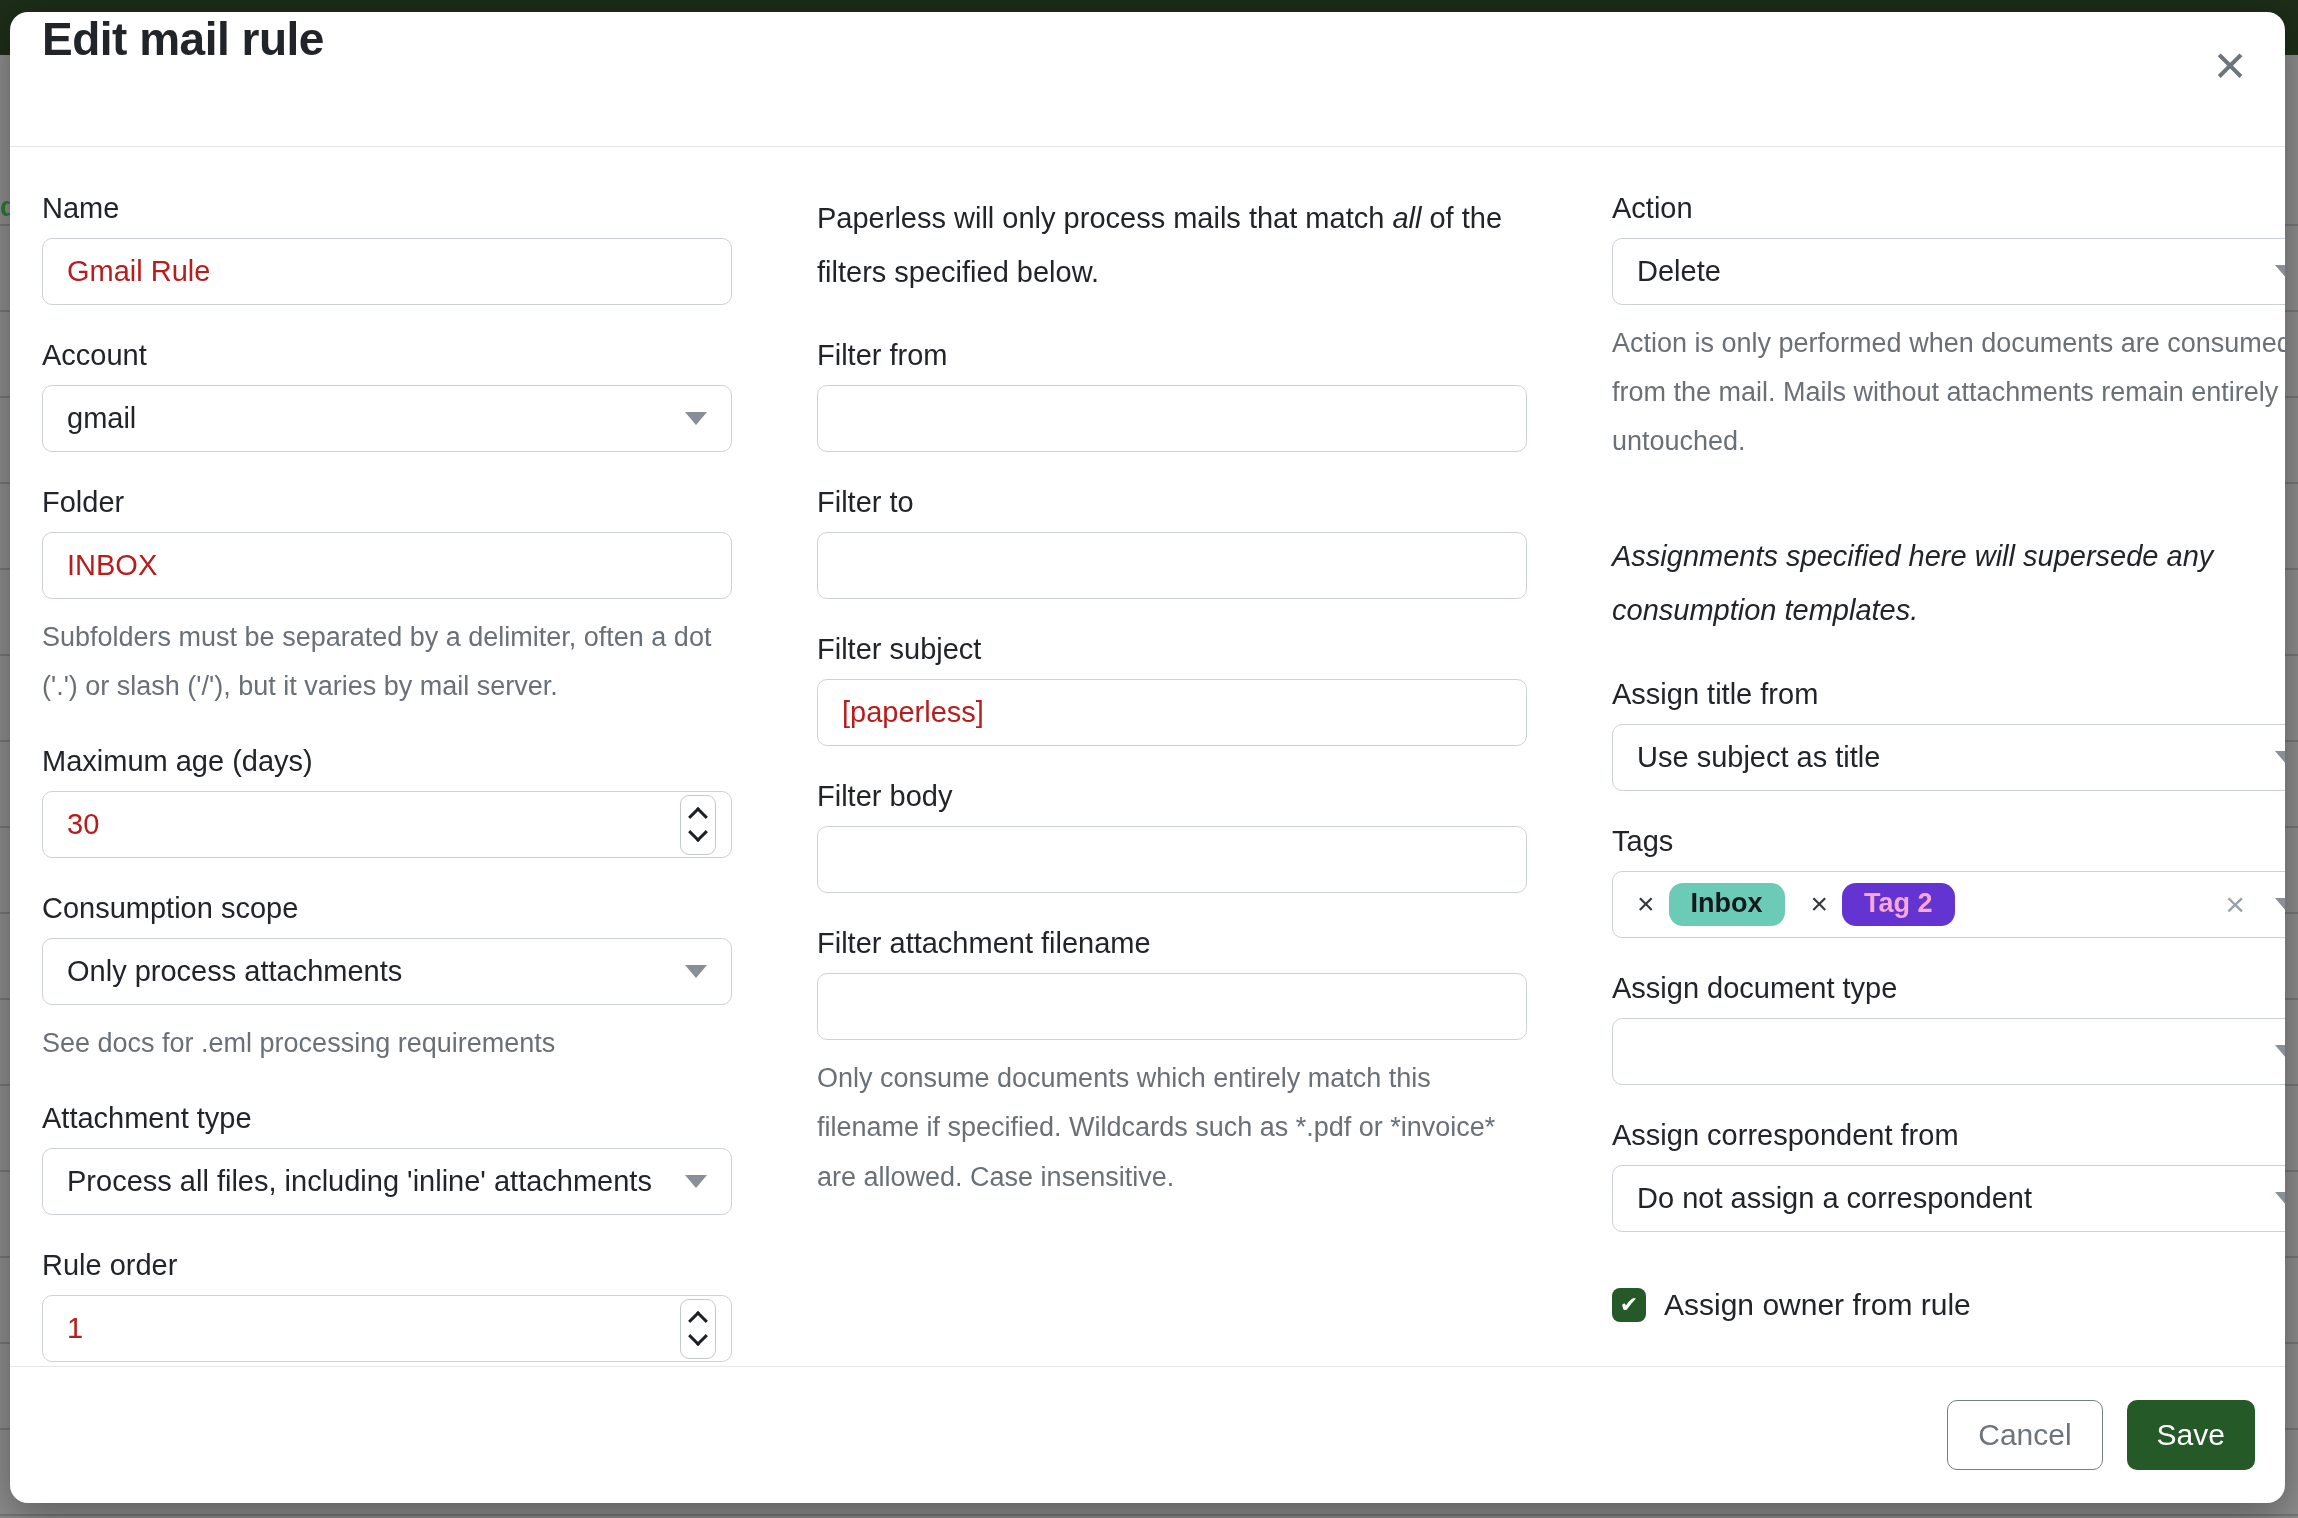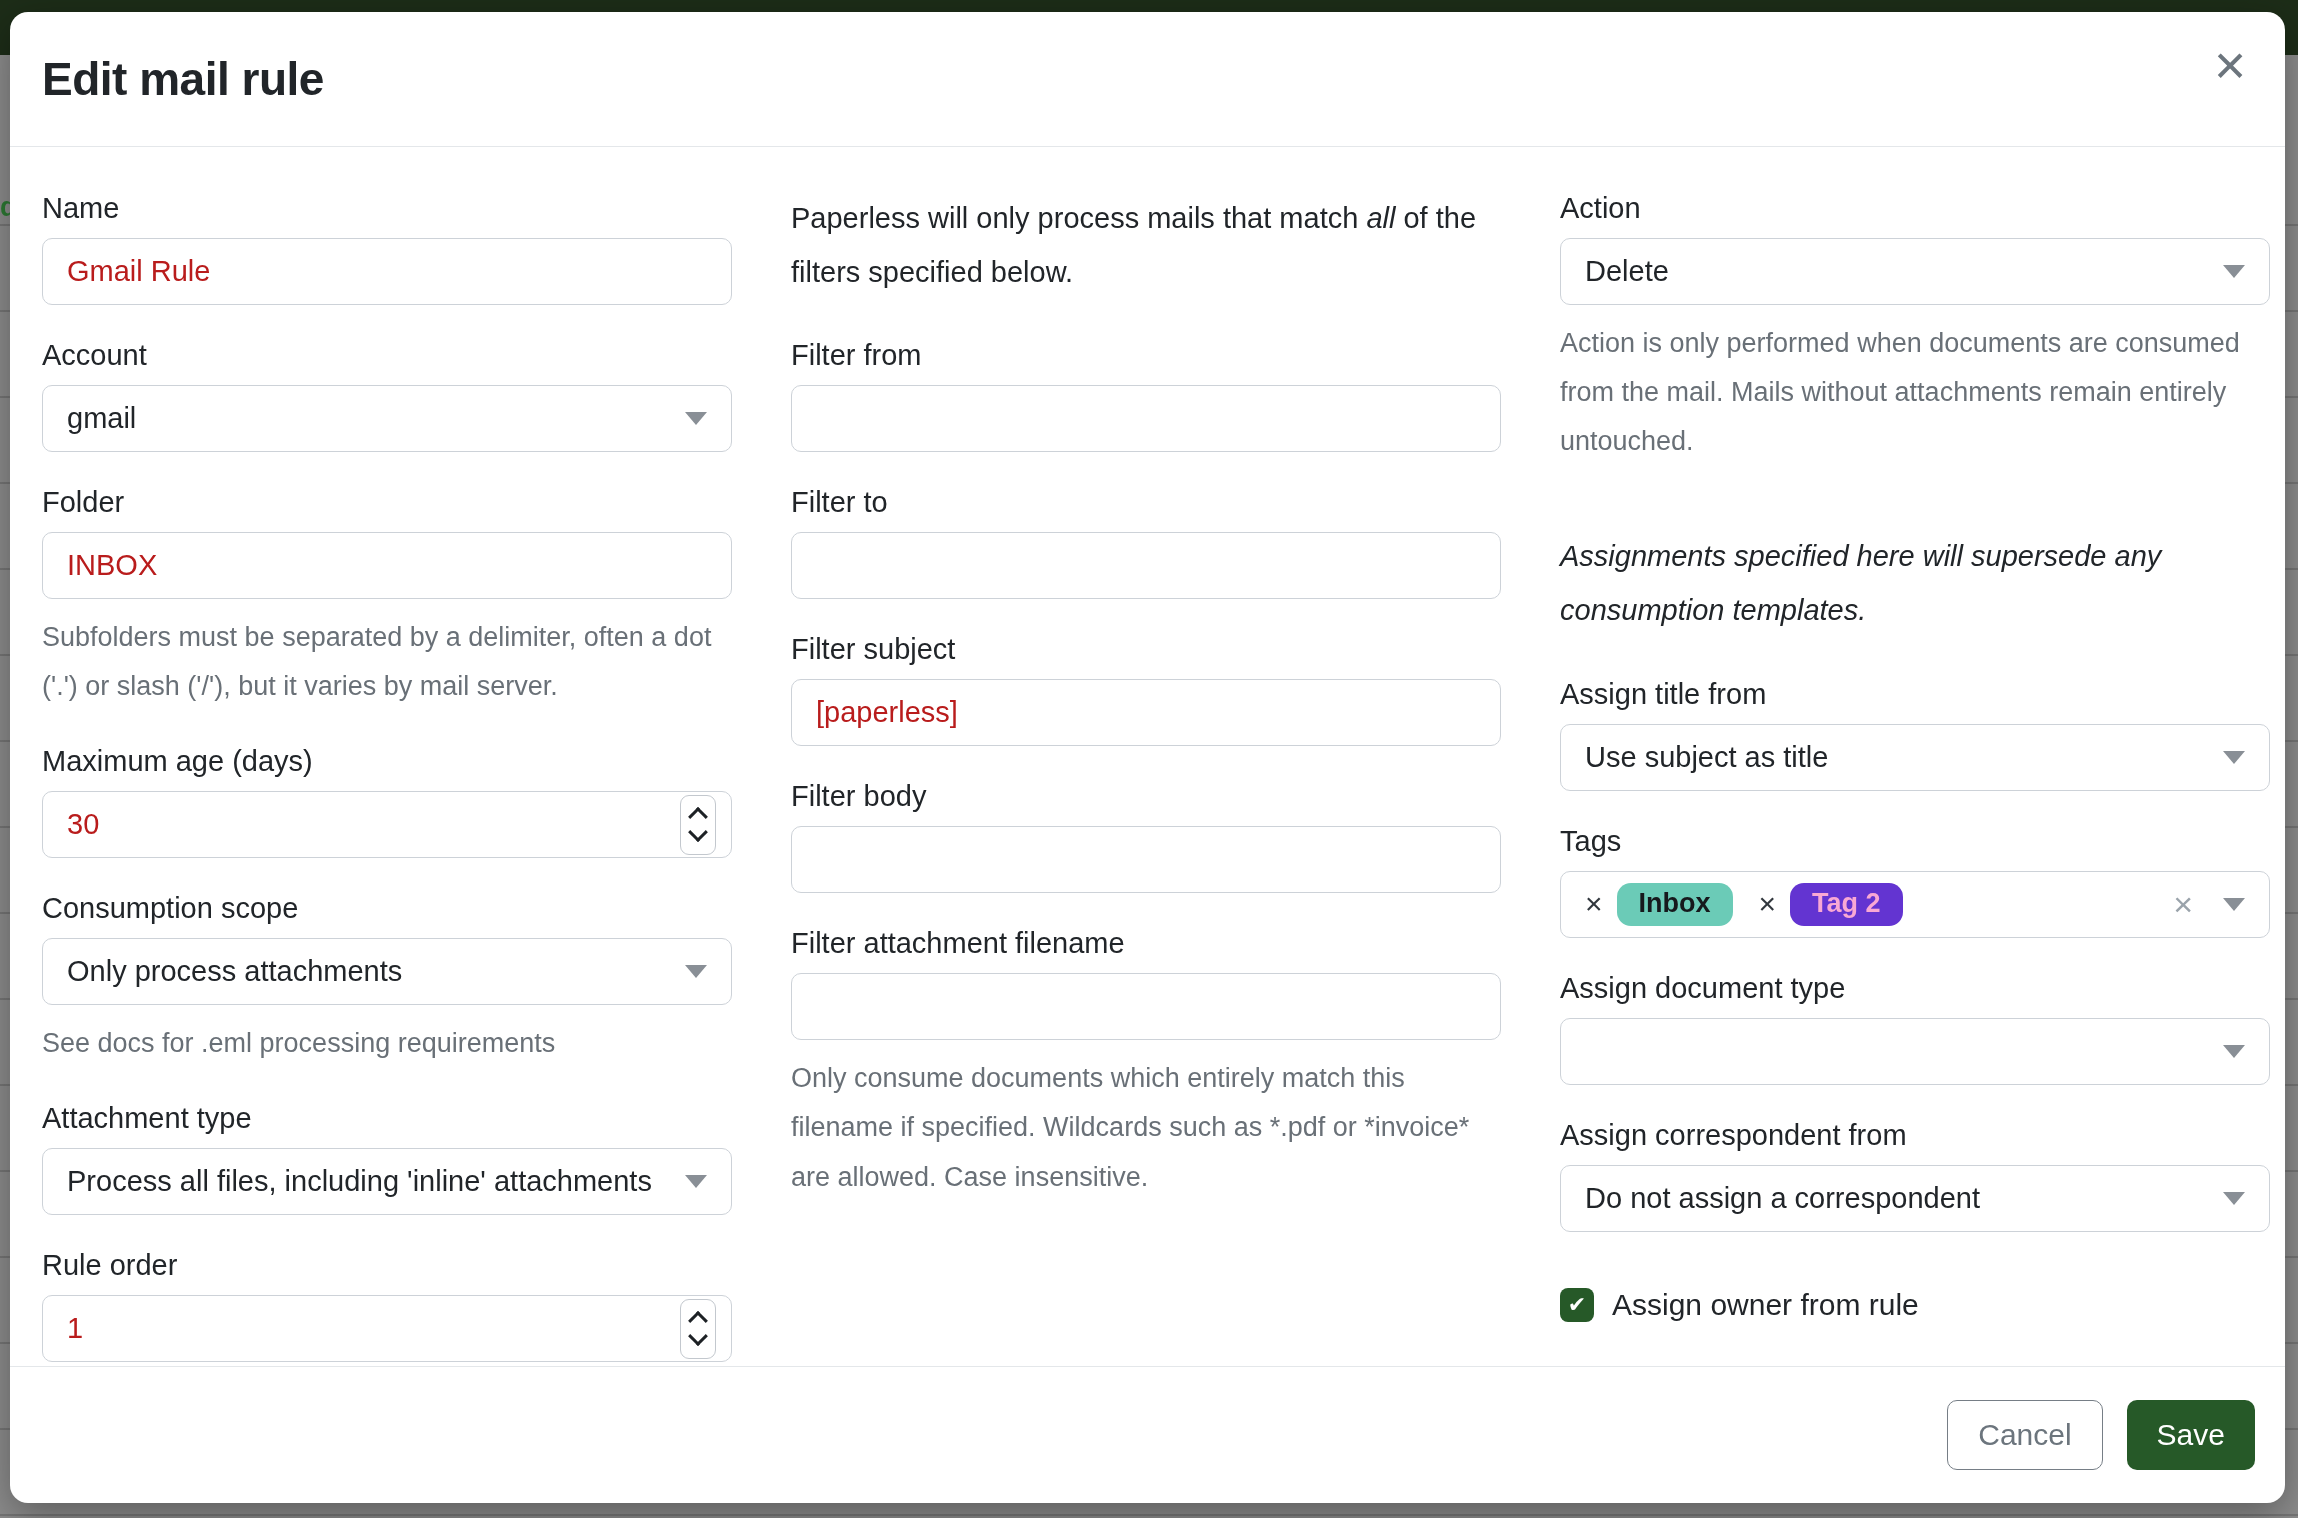--- a/index.html
+++ b/index.html
@@ -13,28 +13,28 @@
   .backdrop-navbar{position:absolute;top:0;left:0;right:0;height:55px;background:#1d2d18;}
   .backdrop-rows{position:absolute;top:140px;left:0;right:0;bottom:0;
     background:repeating-linear-gradient(to bottom, transparent 0 84px, rgba(0,0,0,0.16) 84px 86px);}
   .backdrop-glyph{position:absolute;left:0px;top:192px;color:#2c7a33;font-size:27px;font-weight:700;}
   
   .modal{
     position:absolute;left:10px;top:12px;width:2275px;height:1491px;
     background:#ffffff;border-radius:18px;box-shadow:0 12px 40px rgba(0,0,0,.35);
   }
   .modal-header{position:absolute;top:0;left:0;right:0;height:135px;
-    display:flex;align-items:center;padding:0 32px;box-sizing:border-box;
+    display:flex;padding:0 32px;box-sizing:border-box;
     border-bottom:1.5px solid #e4e7ea;}
   .modal-title{font-size:46px;font-weight:700;color:#212529;letter-spacing:-0.5px;}
   .close-btn{position:absolute;top:28px;right:28px;width:54px;height:54px;border:none;background:transparent;
     color:#6c757d;font-size:42px;line-height:54px;text-align:center;cursor:pointer;padding:0;font-weight:300;}
   .modal-body{position:absolute;top:135px;bottom:137px;left:0;right:0;
     padding:45px 32px 0;box-sizing:border-box;overflow:hidden;
-    display:grid;grid-template-columns:690px 710px 710px;column-gap:59px;align-content:start;}
+    display:grid;grid-template-columns:690px 710px 710px;column-gap:85px;align-content:start;}
   .modal-footer{position:absolute;bottom:0;left:0;right:0;height:137px;
     border-top:1.5px solid #e4e7ea;display:flex;align-items:center;justify-content:flex-end;
     gap:24px;padding-right:30px;box-sizing:border-box;}
   
   .form-group{margin-bottom:34px;}
   .form-label{display:block;font-size:29px;color:#212529;margin-bottom:13px;}
   .text-input{
     width:100%;height:67px;box-sizing:border-box;border:1.5px solid #cdd2d8;border-radius:10px;
     font-size:29px;color:#b91c1c;padding:0 24px;background:#fff;outline:none;
     font-family:"Liberation Sans", sans-serif;

